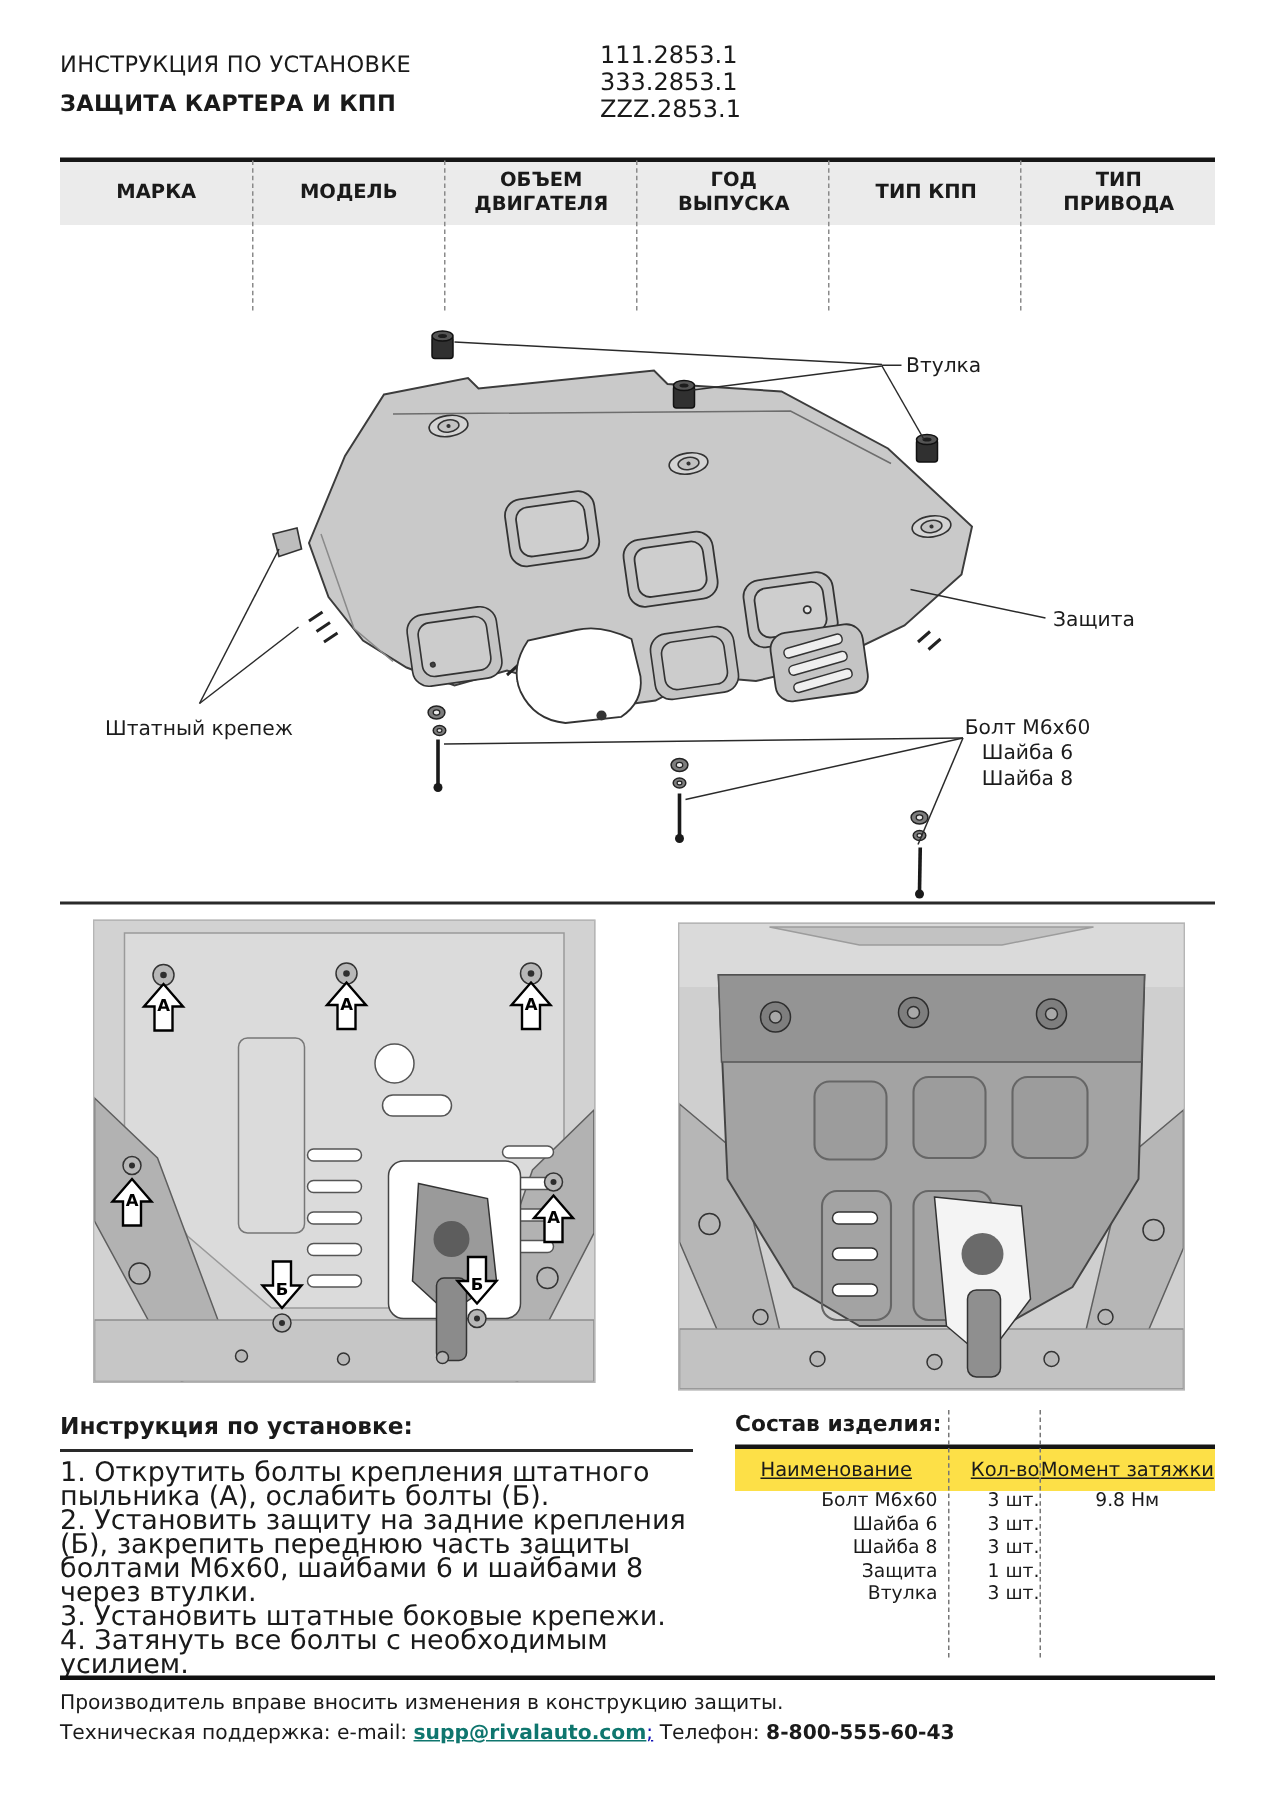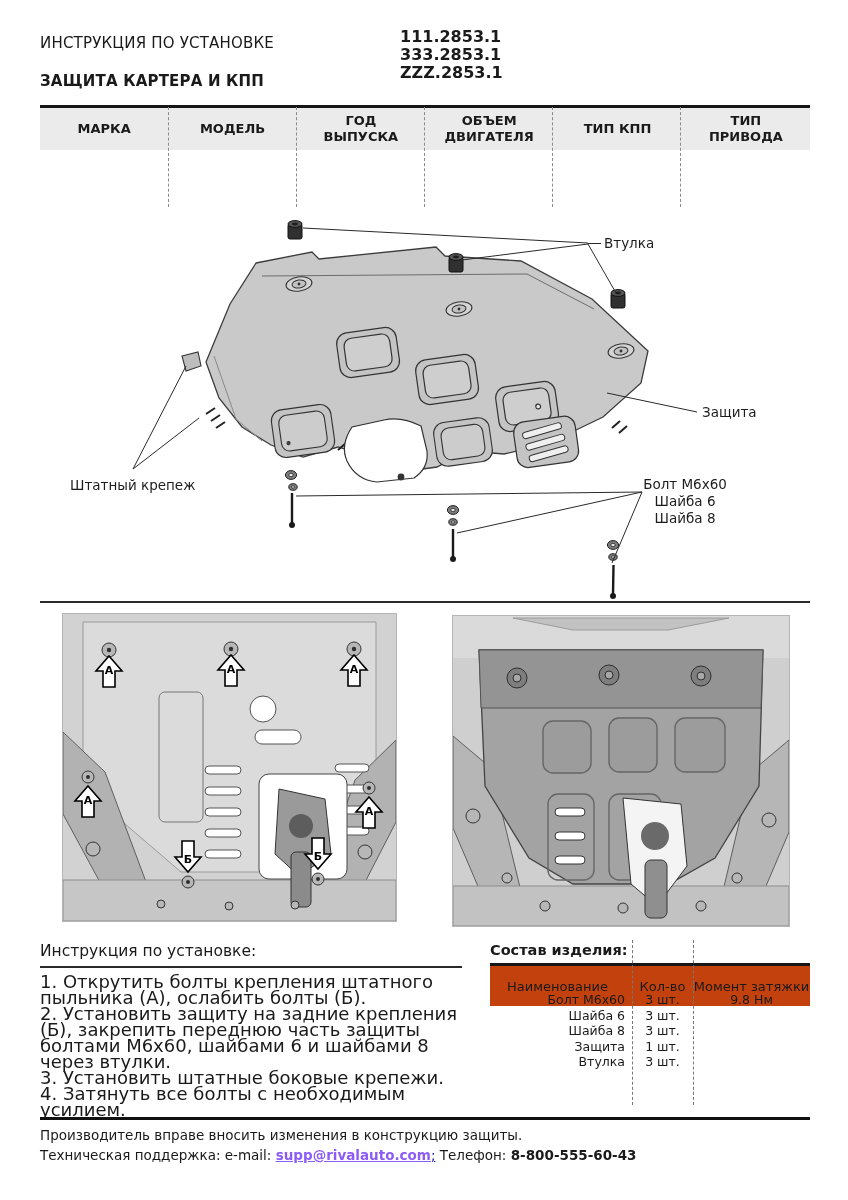--- a/index.html
+++ b/index.html
@@ -2,55 +2,55 @@
 <html><head>
 <meta charset="utf-8">
 <style>
   html,body{margin:0;padding:0;background:#ffffff;}
   .page{position:relative;width:848px;height:1200px;background:#fff;overflow:hidden;
         font-family:"DejaVu Sans","Liberation Sans",sans-serif;color:#1a1a1a;border-radius:29px;}
   .abs{position:absolute;}
   .b{font-weight:bold;}
   
   .title1{left:40px;top:34px;font-size:15px;letter-spacing:.2px;}
-  .title2{left:40px;top:72px;font-size:15px;font-weight:bold;letter-spacing:.2px;}
-  .pnums{left:400px;top:28px;font-size:16px;font-weight:bold;line-height:18px;}
+  .title2{left:40px;top:60px;font-size:15px;font-weight:bold;letter-spacing:.2px;}
+  .pnums{left:400px;top:28px;font-size:16px;font-weight:normal;line-height:18px;}
   
   .vt-topline{left:40px;top:105px;width:770px;height:3px;background:#161616;}
   .vt-head{left:40px;top:108px;width:770px;height:42px;background:#ebebeb;display:flex;justify-content:flex-end;}
   .vt-row{left:40px;top:150px;width:770px;height:38px;display:flex;}
   .vt-cell{flex:1 1 0;display:flex;flex-direction:column;align-items:center;justify-content:center;
            font-size:13px;line-height:16px;text-align:center;}
   .vsep{width:0;border-left:1px dashed #8a8a8a;}
   
   .rule-thin{left:40px;top:601px;width:770px;height:2px;background:#2a2a2a;}
   .rule-foot{left:40px;top:1117px;width:770px;height:3px;background:#111;}
   
   svg text{font-family:"DejaVu Sans","Liberation Sans",sans-serif;}
   .dlabel{font-size:13.5px;fill:#1c1c1c;}
   .photo{border:1px solid #b5b5b5;background:#d2d2d2;}
   .marker{font-size:11px;font-weight:bold;fill:#000;}
   
-  .instr-h{left:40px;top:942px;font-size:15.5px;font-weight:normal;}
+  .instr-h{left:40px;top:942px;font-size:15.5px;font-weight:bold;}
   .instr-rule{left:40px;top:966px;width:422px;height:2px;background:#2a2a2a;}
   .instr-body{left:40px;top:974px;width:442px;font-size:18px;line-height:16px;}
   
   .parts-h{left:490px;top:942px;font-size:14.5px;font-weight:bold;}
   .pt-topline{left:490px;top:963px;width:320px;height:2.5px;background:#161616;}
-  .pt-head{left:490px;top:966px;width:320px;height:40px;background:#c2410c;display:flex;align-items:center;font-size:13px;}
+  .pt-head{left:490px;top:966px;width:320px;height:28px;background:#fde047;display:flex;align-items:center;font-size:13px;text-decoration:underline;}
   .pt-rows{left:490px;top:992px;width:320px;font-size:12.5px;line-height:15.5px;}
   .pt-r{display:flex;}
   .c-name{width:142px;text-align:right;padding-right:7px;box-sizing:border-box;}
-  .c-qty{width:61px;text-align:center;}
+  .c-qty{width:61px;text-align:right;}
   .c-trq{width:117px;text-align:center;}
   .pt-dash{width:0;border-left:1px dashed #777;}
   
   .foot1{left:40px;top:1127px;font-size:13.5px;}
   .foot2{left:40px;top:1147px;font-size:13.5px;}
-  .link{color:#8b5cf6;font-weight:bold;text-decoration:underline;cursor:pointer;}
+  .link{color:#0f766e;font-weight:bold;text-decoration:underline;cursor:pointer;}
   .linksep{color:#1212b5;text-decoration:underline;}
 </style>
 </head>
 <body>
 
 <div class="page">
 
   <div class="abs title1">ИНСТРУКЦИЯ ПО УСТАНОВКЕ</div>
   <div class="abs title2">ЗАЩИТА КАРТЕРА И КПП</div>
   <div class="abs pnums">
@@ -61,26 +61,26 @@
 
   <div class="abs vt-topline"></div>
   <div class="abs vt-head">
     <div class="vt-cell b">
       <div>МАРКА</div>
     </div>
     <div class="vt-cell b">
       <div>МОДЕЛЬ</div>
     </div>
     <div class="vt-cell b">
+      <div>ОБЪЕМ</div>
+        <div>ДВИГАТЕЛЯ</div>
+    </div>
+    <div class="vt-cell b">
       <div>ГОД</div>
         <div>ВЫПУСКА</div>
-    </div>
-    <div class="vt-cell b">
-      <div>ОБЪЕМ</div>
-        <div>ДВИГАТЕЛЯ</div>
     </div>
     <div class="vt-cell b">
       <div>ТИП КПП</div>
     </div>
     <div class="vt-cell b">
       <div>ТИП</div>
         <div>ПРИВОДА</div>
     </div>
   </div>
   <div class="abs vsep" style="left:168px;top:107px;height:100px;"></div>

